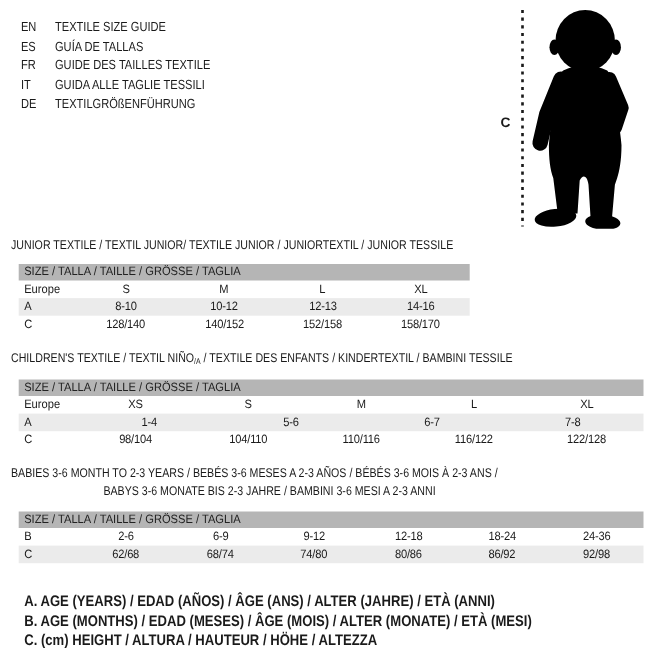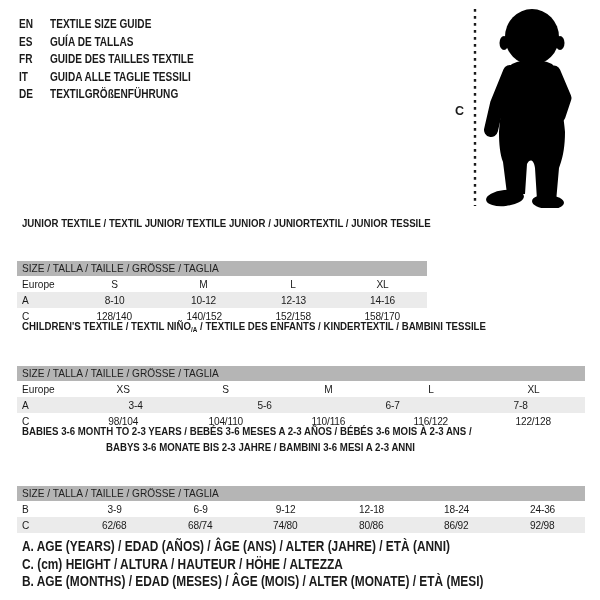--- a/index.html
+++ b/index.html
@@ -7,41 +7,41 @@
     position:relative;width:600px;height:600px;background:#ffffff;
     font-family:"Liberation Sans",sans-serif;color:#1a1a1a;overflow:hidden;
   }
   
   .cond{display:inline-block;transform:scaleX(0.84);transform-origin:0 50%;white-space:nowrap;}
   .cond2{display:inline-block;transform:scaleX(0.92);transform-origin:0 50%;white-space:nowrap;}
   .condc{display:inline-block;transform:scaleX(0.92);transform-origin:50% 50%;white-space:nowrap;}
 
   
   .langs{position:absolute;left:19px;top:16px;}
-  .lang-row{display:flex;height:17.5px;line-height:17.5px;font-size:12px;font-weight:bold;}
+  .lang-row{display:flex;height:17.5px;line-height:17.5px;font-size:12px;font-weight:normal;}
   .lang-code{width:31px;flex:0 0 31px;}
 
   
   .figure-svg{position:absolute;left:470px;top:6px;}
   .measure-label{position:absolute;left:455px;top:104px;font-size:12.5px;font-weight:600;}
 
   
   .stable{position:absolute;}
   .t1{left:17px;top:240px;width:410px;}
   .t2{left:17px;top:345px;width:568px;}
   .t3{left:17px;top:465px;width:568px;}
-  .band{height:15px;line-height:15px;background:#b5b5b5;padding-left:5px;font-size:11px;color:#222;margin-top:21px;}
+  .band{height:15px;line-height:15px;background:#b5b5b5;padding-left:5px;font-size:11px;color:#222;}
   .trow{display:flex;height:16px;line-height:16px;font-size:11px;}
   .trow.stripe{background:#ebebeb;}
   .lbl{flex:0 0 53px;padding-left:5px;box-sizing:border-box;}
   .t2 .lbl,.t3 .lbl{flex:0 0 55px;}
   .cell{flex:1 1 0;text-align:center;letter-spacing:-0.2px;}
 
   
-  .ttitle{position:absolute;left:22px;font-size:11.5px;font-weight:bold;line-height:15.5px;white-space:nowrap;}
+  .ttitle{position:absolute;left:10px;font-size:11.5px;font-weight:normal;line-height:15.5px;white-space:nowrap;}
   .tt1{top:216px;}
   .tt2{top:319px;}
   .tt3{top:424px;text-align:center;}
   .subsc{font-size:7.5px;position:relative;top:2px;}
 
   
   .footnotes{position:absolute;left:22px;top:538px;}
   .fn-row{height:17.5px;line-height:17.5px;font-size:14px;font-weight:bold;}
 </style>
 </head>
@@ -135,21 +135,21 @@
     <div class="trow">
       <span class="lbl"><span class="cond2">Europe</span></span>
       <span class="cell"><span class="condc">XS</span></span>
       <span class="cell"><span class="condc">S</span></span>
       <span class="cell"><span class="condc">M</span></span>
       <span class="cell"><span class="condc">L</span></span>
       <span class="cell"><span class="condc">XL</span></span>
     </div>
     <div class="trow stripe">
       <span class="lbl"><span class="cond2">A</span></span>
-      <span class="cell"><span class="condc">3-4</span></span>
+      <span class="cell"><span class="condc">1-4</span></span>
       <span class="cell"><span class="condc">5-6</span></span>
       <span class="cell"><span class="condc">6-7</span></span>
       <span class="cell"><span class="condc">7-8</span></span>
     </div>
     <div class="trow">
       <span class="lbl"><span class="cond2">C</span></span>
       <span class="cell"><span class="condc">98/104</span></span>
       <span class="cell"><span class="condc">104/110</span></span>
       <span class="cell"><span class="condc">110/116</span></span>
       <span class="cell"><span class="condc">116/122</span></span>
@@ -158,37 +158,37 @@
   </div>
 
   <div class="ttitle tt3">
     <div><span class="cond">BABIES 3-6 MONTH TO 2-3 YEARS / BEBÉS 3-6 MESES A 2-3 AÑOS / BÉBÉS 3-6 MOIS À 2-3 ANS /</span></div>
     <div><span class="cond">BABYS 3-6 MONATE BIS 2-3 JAHRE / BAMBINI 3-6 MESI A 2-3 ANNI</span></div>
   </div>
   <div class="stable t3">
     <div class="band"><span class="cond2">SIZE / TALLA / TAILLE / GRÖSSE / TAGLIA</span></div>
     <div class="trow">
       <span class="lbl"><span class="cond2">B</span></span>
-      <span class="cell"><span class="condc">3-9</span></span>
+      <span class="cell"><span class="condc">2-6</span></span>
       <span class="cell"><span class="condc">6-9</span></span>
       <span class="cell"><span class="condc">9-12</span></span>
       <span class="cell"><span class="condc">12-18</span></span>
       <span class="cell"><span class="condc">18-24</span></span>
       <span class="cell"><span class="condc">24-36</span></span>
     </div>
     <div class="trow stripe">
       <span class="lbl"><span class="cond2">C</span></span>
       <span class="cell"><span class="condc">62/68</span></span>
       <span class="cell"><span class="condc">68/74</span></span>
       <span class="cell"><span class="condc">74/80</span></span>
       <span class="cell"><span class="condc">80/86</span></span>
       <span class="cell"><span class="condc">86/92</span></span>
       <span class="cell"><span class="condc">92/98</span></span>
     </div>
   </div>
 
   <div class="footnotes">
     <div class="fn-row"><span class="cond" style="transform:scaleX(0.85)">A. AGE (YEARS) / EDAD (AÑOS) / ÂGE (ANS) / ALTER (JAHRE) / ETÀ (ANNI)</span></div>
+    <div class="fn-row"><span class="cond" style="transform:scaleX(0.85)">B. AGE (MONTHS) / EDAD (MESES) / ÂGE (MOIS) / ALTER (MONATE) / ETÀ (MESI)</span></div>
     <div class="fn-row"><span class="cond" style="transform:scaleX(0.85)">C. (cm) HEIGHT / ALTURA / HAUTEUR / HÖHE / ALTEZZA</span></div>
-    <div class="fn-row"><span class="cond" style="transform:scaleX(0.85)">B. AGE (MONTHS) / EDAD (MESES) / ÂGE (MOIS) / ALTER (MONATE) / ETÀ (MESI)</span></div>
   </div>
 
 </div>
 
 </body></html>

